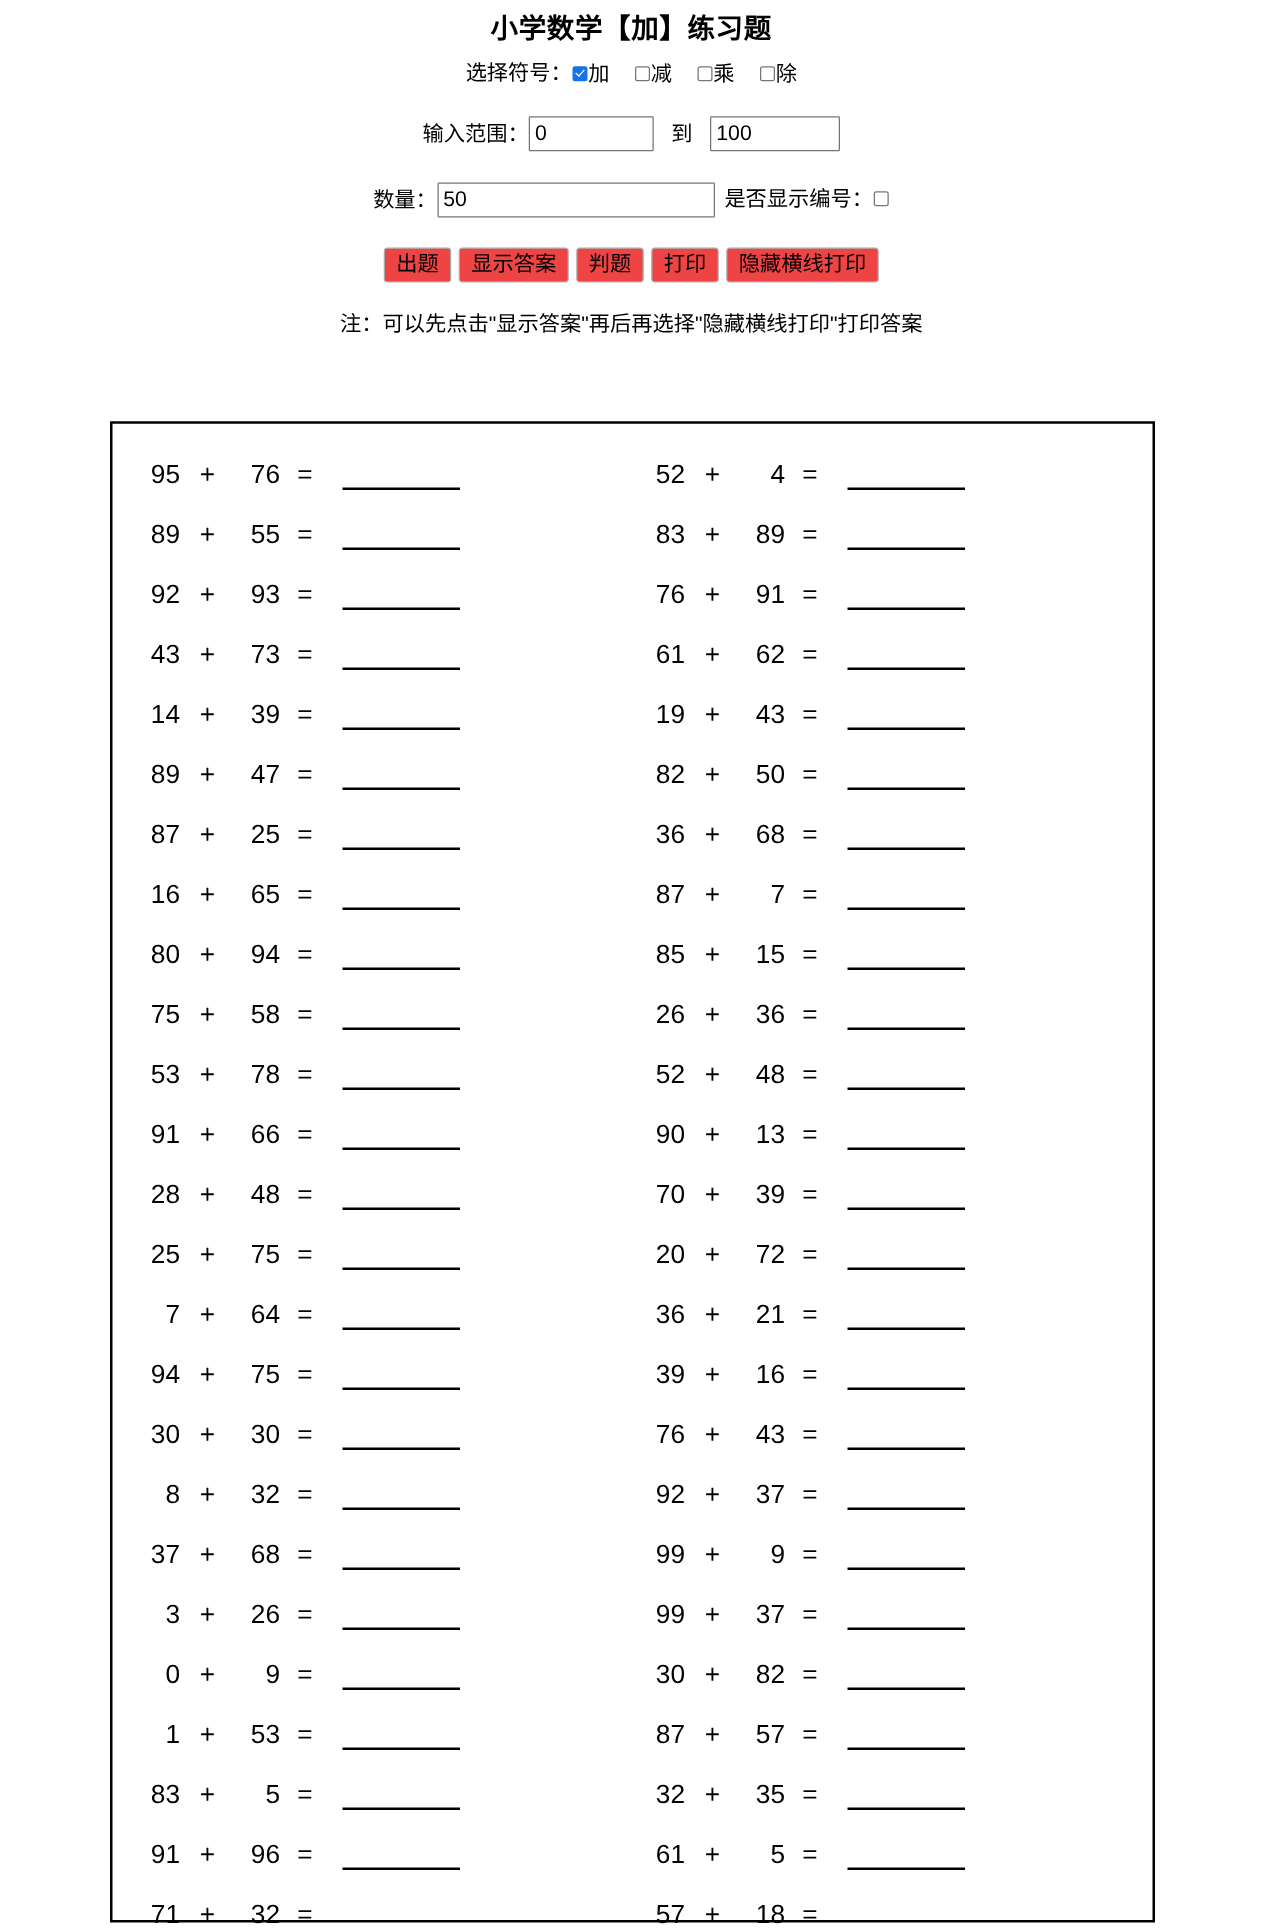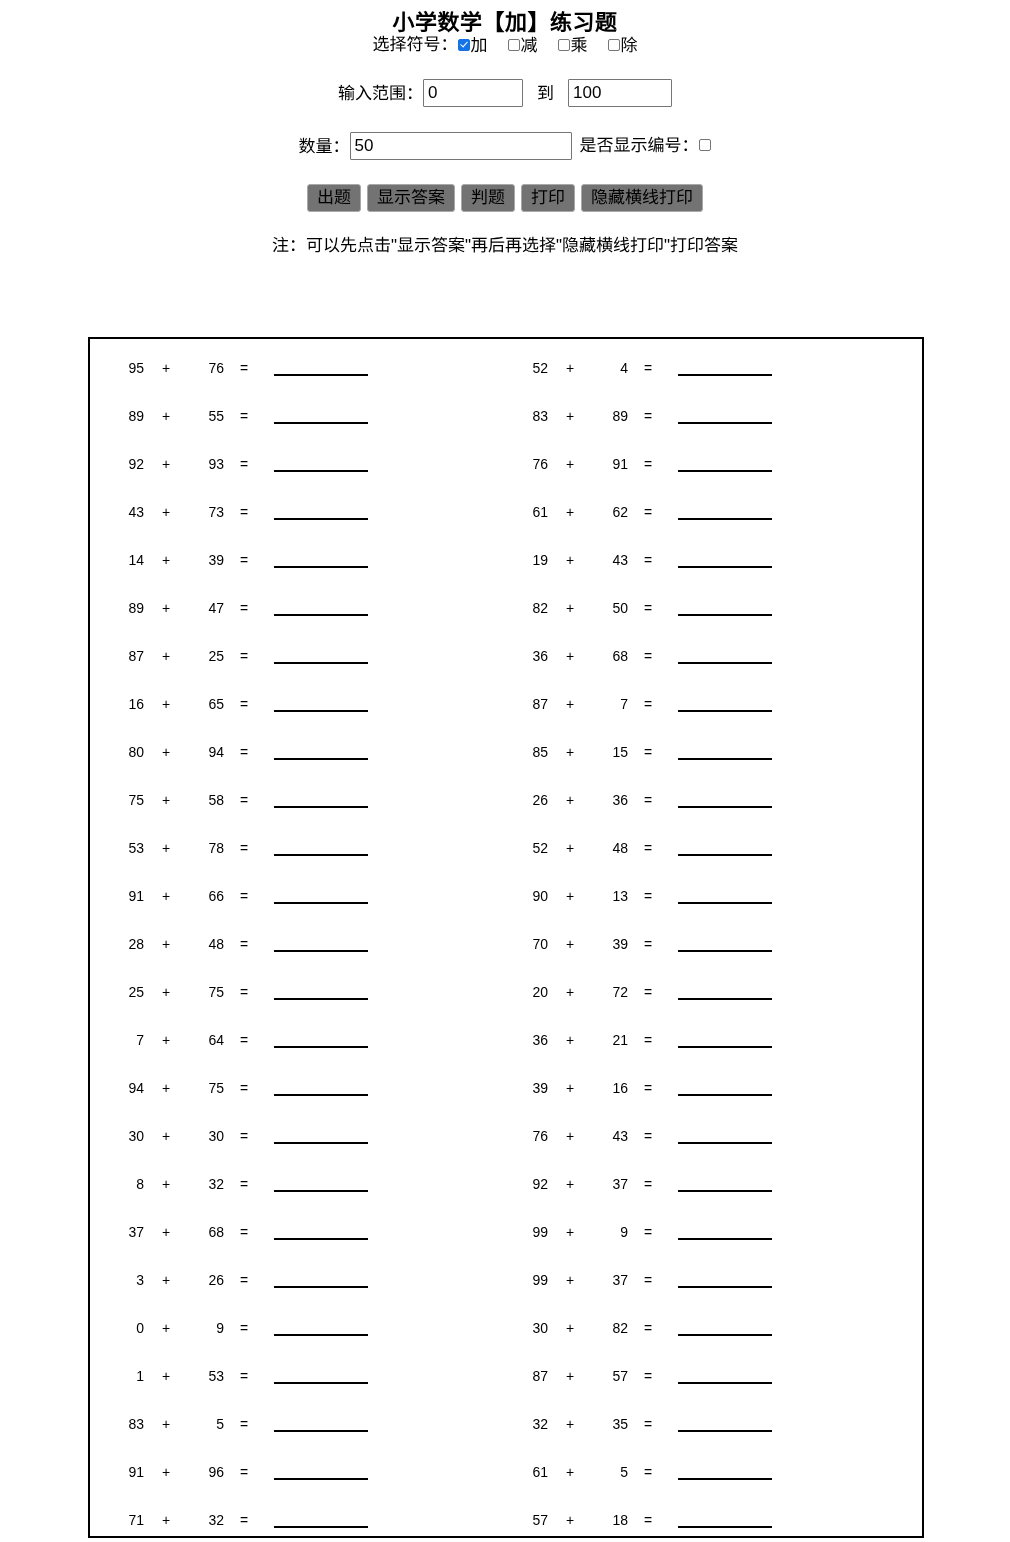--- a/index.html
+++ b/index.html
@@ -26,21 +26,21 @@
     margin: 0;
     padding-top: 12px;
     letter-spacing: 0.5px;
   }
 
   .ctrl-row {
     text-align: center;
     font-size: 17px;
     line-height: 1;
   }
-  .row-symbol { margin-top: 1px; text-align: center; }
+  .row-symbol { margin-top: 15px; text-align: center; }
   .row-range  { margin-top: 25px; }
   .row-count  { margin-top: 25px; }
   .row-buttons{ margin-top: 24px; }
   .row-note   { margin-top: 25px; }
 
   .ctrl-label {
     font-size: 17px;
     vertical-align: middle;
   }
 
@@ -101,21 +101,21 @@
   .in-from { width: 100px; }
   .in-to   { width: 104px; }
   .in-count{ width: 222px; }
   .gap-to  { display:inline-block; width: 14px; }
 
   
   .btn {
     font-family: "Liberation Sans", "DejaVu Sans", sans-serif;
     font-size: 17px;
     color: #000;
-    background: #737373;
+    background: #ef4444;
     border: 1px solid #a9a9a9;
     border-radius: 3px;
     padding: 3px 9px 4px 9px;
     margin: 0 3px;
     line-height: 1.15;
     cursor: default;
     vertical-align: middle;
   }
 
   .note {
@@ -141,23 +141,23 @@
   }
   .col {
     width: 50%;
     box-sizing: border-box;
   }
   .col-left  { padding-left: 18px; }
   .col-right { padding-left: 6px; }
 
   .prob {
     display: flex;
-    align-items: center;
+    align-items: flex-end;
     height: 48px;
-    font-size: 14px;
+    font-size: 21px;
     white-space: nowrap;
   }
   .operand {
     display: inline-block;
     width: 36px;
     text-align: right;
   }
   .op {
     display: inline-block;
     width: 44px;

